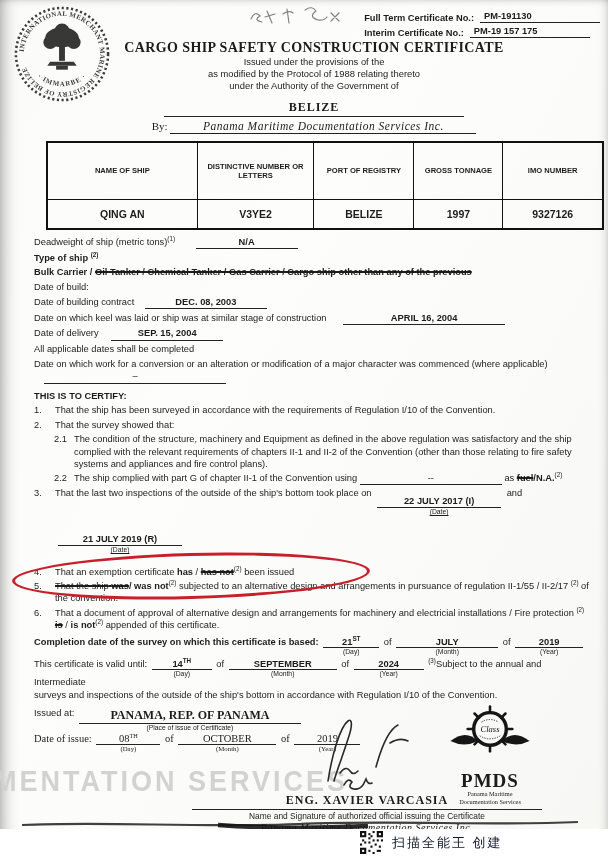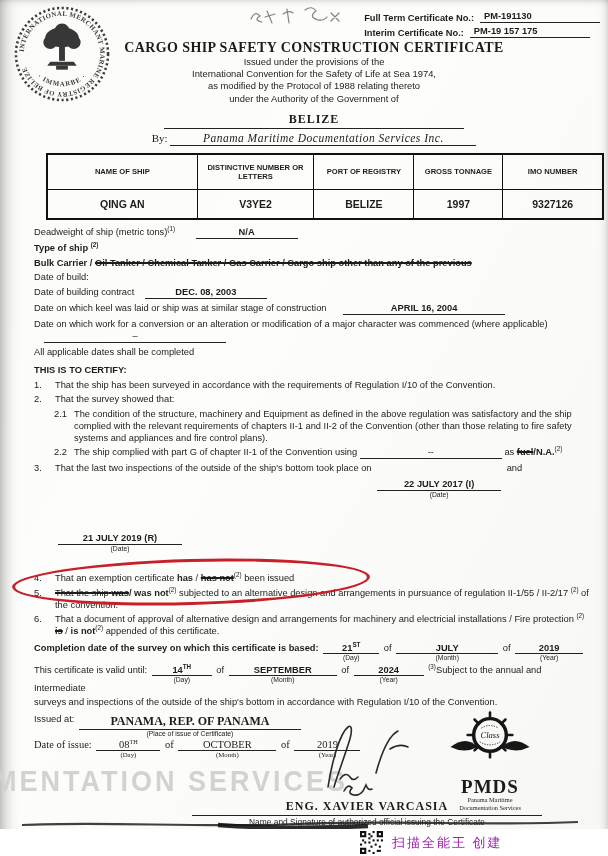--- a/index.html
+++ b/index.html
@@ -30,28 +30,28 @@
   
   .hdr{padding-top:40px;text-align:center;}
   .title{font-family:"Liberation Serif",serif;font-weight:bold;font-size:14px;letter-spacing:.4px;}
   .sub{font-size:9.4px;line-height:1.3;}
   .country-wrap{display:inline-block;border-bottom:1.4px solid #222;min-width:300px;margin-top:4px;padding-bottom:1px;}
   .country{font-family:"Liberation Serif",serif;font-weight:bold;font-size:12px;letter-spacing:1px;}
   .byline{margin-top:3px;font-family:"Liberation Serif",serif;font-size:11px;}
   .byscript{display:inline-block;font-style:italic;font-size:11.5px;letter-spacing:.5px;border-bottom:1.2px solid #222;min-width:290px;padding:0 8px 1px 8px;}
   
   table.ship{border-collapse:collapse;width:558px;margin:7px 0 0 12px;border:2px solid #111;}
-  table.ship th{border:1.2px solid #111;font-size:7.6px;font-weight:bold;padding:8px 2px;line-height:1.2;}
+  table.ship th{border:1.2px solid #111;font-size:7.6px;font-weight:bold;padding:19px 2px;line-height:1.2;}
   table.ship td{border:1.2px solid #111;font-size:10.5px;font-weight:bold;text-align:center;padding:8px 2px;}
   
   .li{display:flex;gap:5px;margin:2.5px 0;font-size:9.3px;line-height:1.3;}
   .num{flex:none;width:16px;text-align:left;}
   .subli{display:flex;gap:5px;margin:2px 0 2px 20px;font-size:9.3px;line-height:1.3;}
   .subnum{flex:none;width:15px;}
-  .datecol{display:inline-block;vertical-align:top;text-align:center;margin:16px 3px;}
+  .datecol{display:inline-block;vertical-align:top;text-align:center;margin:8px 3px;text-decoration:underline;}
   .item4wrap{position:relative;}
   .redellipse{position:absolute;left:-22px;top:-13px;width:352px;height:40px;
     border:3px solid #c8202a;border-radius:50%;transform:rotate(-1.6deg);pointer-events:none;z-index:4;}
   
   .crow{font-size:9.3px;margin:6px 0 2px 0;}
   .blankcol{display:inline-block;text-align:center;vertical-align:top;margin:0 2px;}
   
   .sigrow{position:relative;height:96px;margin-top:2px;font-family:"Liberation Serif",serif;}
   .dateissue{font-size:10.5px;}
   .scribble{position:absolute;left:276px;top:-18px;}
@@ -64,21 +64,21 @@
   .signame .scr{font-family:"Liberation Serif",serif;font-style:italic;font-size:10px;letter-spacing:.5px;margin-top:1px;}
   
   .fns{margin-top:40px;font-size:7.4px;line-height:1.45;color:#111;}
   .fn{display:flex;gap:4px;}
   .fn .mk{flex:none;width:26px;font-size:6.3px;padding-top:1px;}
   .watermark{position:absolute;left:-6px;top:766px;z-index:1;font-size:27px;font-weight:bold;letter-spacing:3px;
     color:#d2d2d0;transform:scaleY(1.12);white-space:nowrap;}
   .artifact{position:absolute;left:18px;top:816px;z-index:3;}
   .scanbar{position:absolute;left:0;right:0;bottom:0;height:27px;background:#ffffff;z-index:5;}
   .scanbar .qr{position:absolute;left:360px;top:2px;}
-  .scanbar .cap{position:absolute;left:392px;top:5px;font-size:13px;color:#a21caf;letter-spacing:2px;}
+  .scanbar .cap{position:absolute;left:392px;top:5px;font-size:13px;color:#0f172a;letter-spacing:2px;}
 </style>
 </head>
 <body>
 
 <div class="page">
 
   <div class="watermark">MENTATION SERVICES</div>
 
   <div class="seal">
     <svg width="98" height="98" viewBox="0 0 100 100">
@@ -126,21 +126,20 @@
       <span class="lab">Interim Certificate No.:</span>
       <span class="val">PM-19 157 175</span>
     </div>
   </div>
 
   <div class="content">
 
     <div class="hdr">
       <div class="title">CARGO SHIP SAFETY CONSTRUCTION CERTIFICATE</div>
       <div class="sub">Issued under the provisions of the</div>
-      <div class="sub">International Convention for the Safety of Life at Sea 1974,</div>
       <div class="sub">as modified by the Protocol of 1988 relating thereto</div>
       <div class="sub">under the Authority of the Government of</div>
       <div><span class="country-wrap"><span class="country">BELIZE</span></span></div>
       <div class="byline">
         <span>By:</span>
         <span class="byscript">Panama Maritime Documentation Services Inc.</span>
       </div>
     </div>
 
     <table class="ship">
@@ -177,24 +176,28 @@
       <div class="line">Date of build:</div>
       <div class="line">
         <span>Date of building contract</span>
         <span class="fill" style="min-width:110px;margin-left:8px;">DEC. 08, 2003</span>
       </div>
       <div class="line">
         <span>Date on which keel was laid or ship was at similar stage of construction</span>
         <span class="fill" style="min-width:150px;margin-left:14px;">APRIL 16, 2004</span>
       </div>
       <div class="line">
+        <span>Date of delivery</span>
+        <span class="fill" style="min-width:100px;margin-left:10px;">SEP. 15, 2004</span>
+      </div>
+      <div class="line">All applicable dates shall be completed</div>
+      <div class="line">
         <span>Date on which work for a conversion or an alteration or modification of a major character was commenced (where applicable)</span>
         <span class="fill" style="min-width:170px;margin-left:10px;font-weight:normal;">–</span>
       </div>
-      <div class="line">All applicable dates shall be completed</div>
     </div>
 
     <div class="line b" style="margin-top:6px;">THIS IS TO  CERTIFY:</div>
 
     <div class="li">
       <span class="num">1.</span>
       <span>That the ship has been surveyed in accordance with the requirements of Regulation I/10 of the Convention.</span>
     </div>
     <div class="li">
       <span class="num">2.</span>

